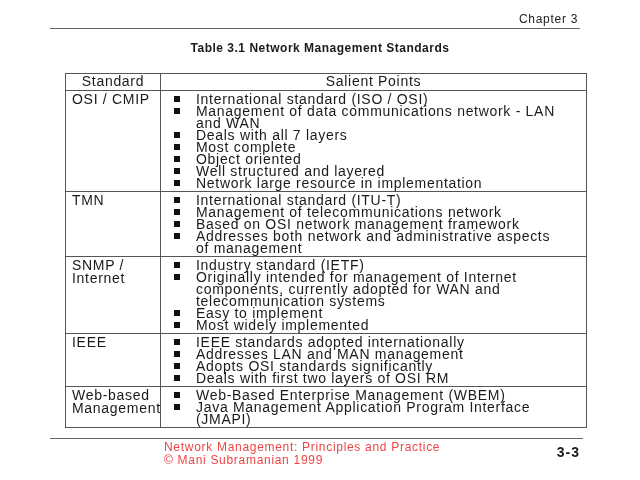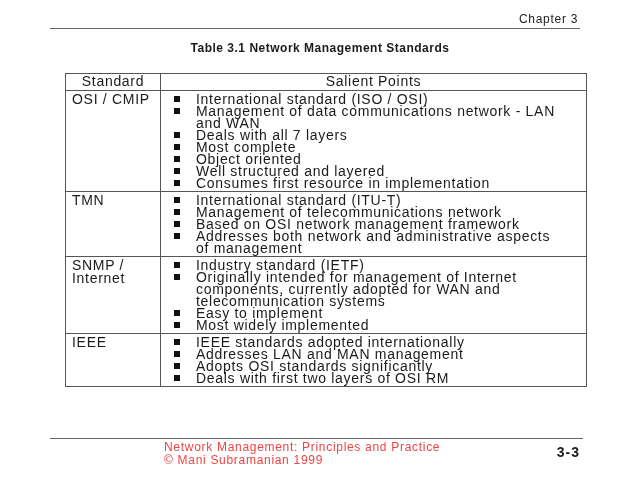--- a/index.html
+++ b/index.html
@@ -155,21 +155,21 @@
             <div class="point">
               <span class="bullet"></span>
               <span class="point-text">Object oriented</span>
             </div>
             <div class="point">
               <span class="bullet"></span>
               <span class="point-text">Well structured and layered</span>
             </div>
             <div class="point">
               <span class="bullet"></span>
-              <span class="point-text">Consumes first resource in implementation</span>
+              <span class="point-text">Network large resource in implementation</span>
             </div>
           </td>
         </tr>
         <tr>
           <td class="col-standard">TMN</td>
           <td class="col-points">
             <div class="point">
               <span class="bullet"></span>
               <span class="point-text">International standard (ITU-T)</span>
             </div>
@@ -219,20 +219,33 @@
               <span class="bullet"></span>
               <span class="point-text">Addresses LAN and MAN management</span>
             </div>
             <div class="point">
               <span class="bullet"></span>
               <span class="point-text">Adopts OSI standards significantly</span>
             </div>
             <div class="point">
               <span class="bullet"></span>
               <span class="point-text">Deals with first two layers of OSI RM</span>
+            </div>
+          </td>
+        </tr>
+        <tr>
+          <td class="col-standard">Web-based Management</td>
+          <td class="col-points">
+            <div class="point">
+              <span class="bullet"></span>
+              <span class="point-text">Web-Based Enterprise Management (WBEM)</span>
+            </div>
+            <div class="point">
+              <span class="bullet"></span>
+              <span class="point-text">Java Management Application Program Interface (JMAPI)</span>
             </div>
           </td>
         </tr>
       </tbody>
   </table>
 
   <div class="footer-rule"></div>
 
   <div class="footer-text">
     <div>Network Management: Principles and Practice</div>

